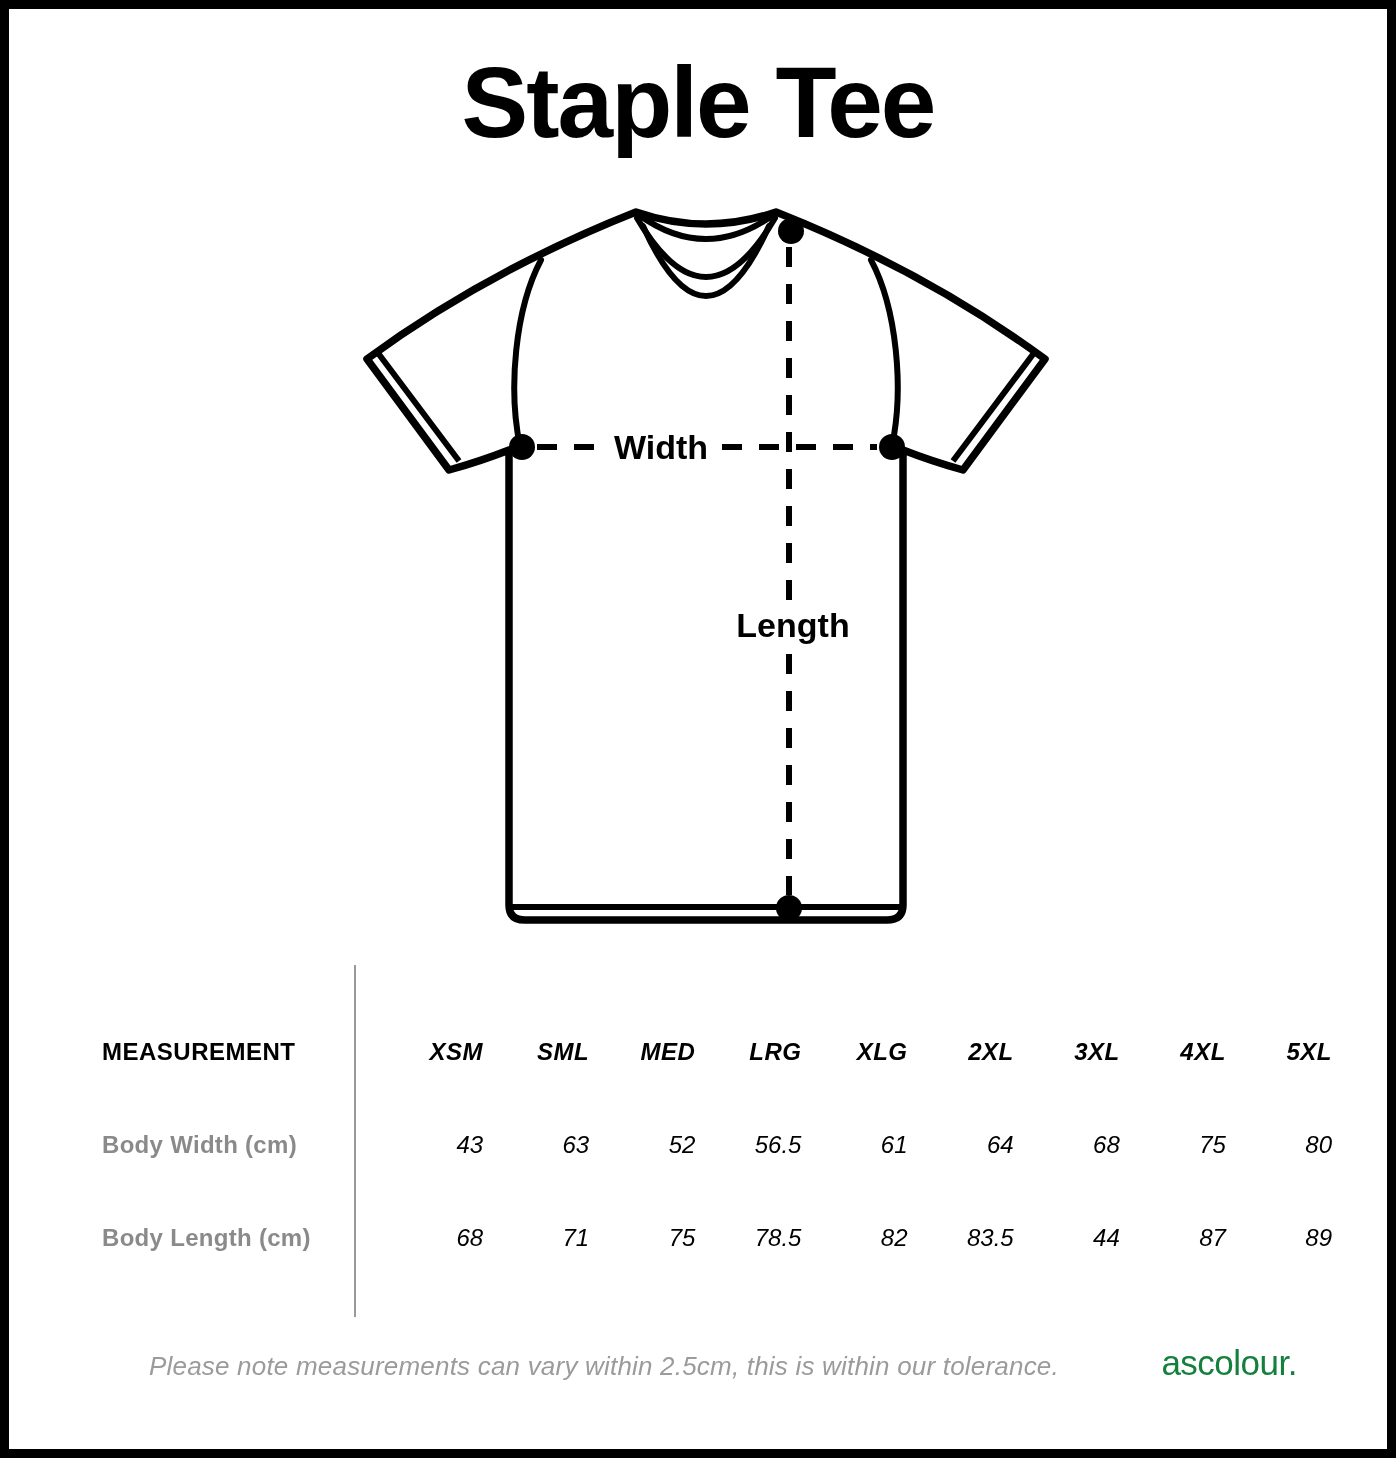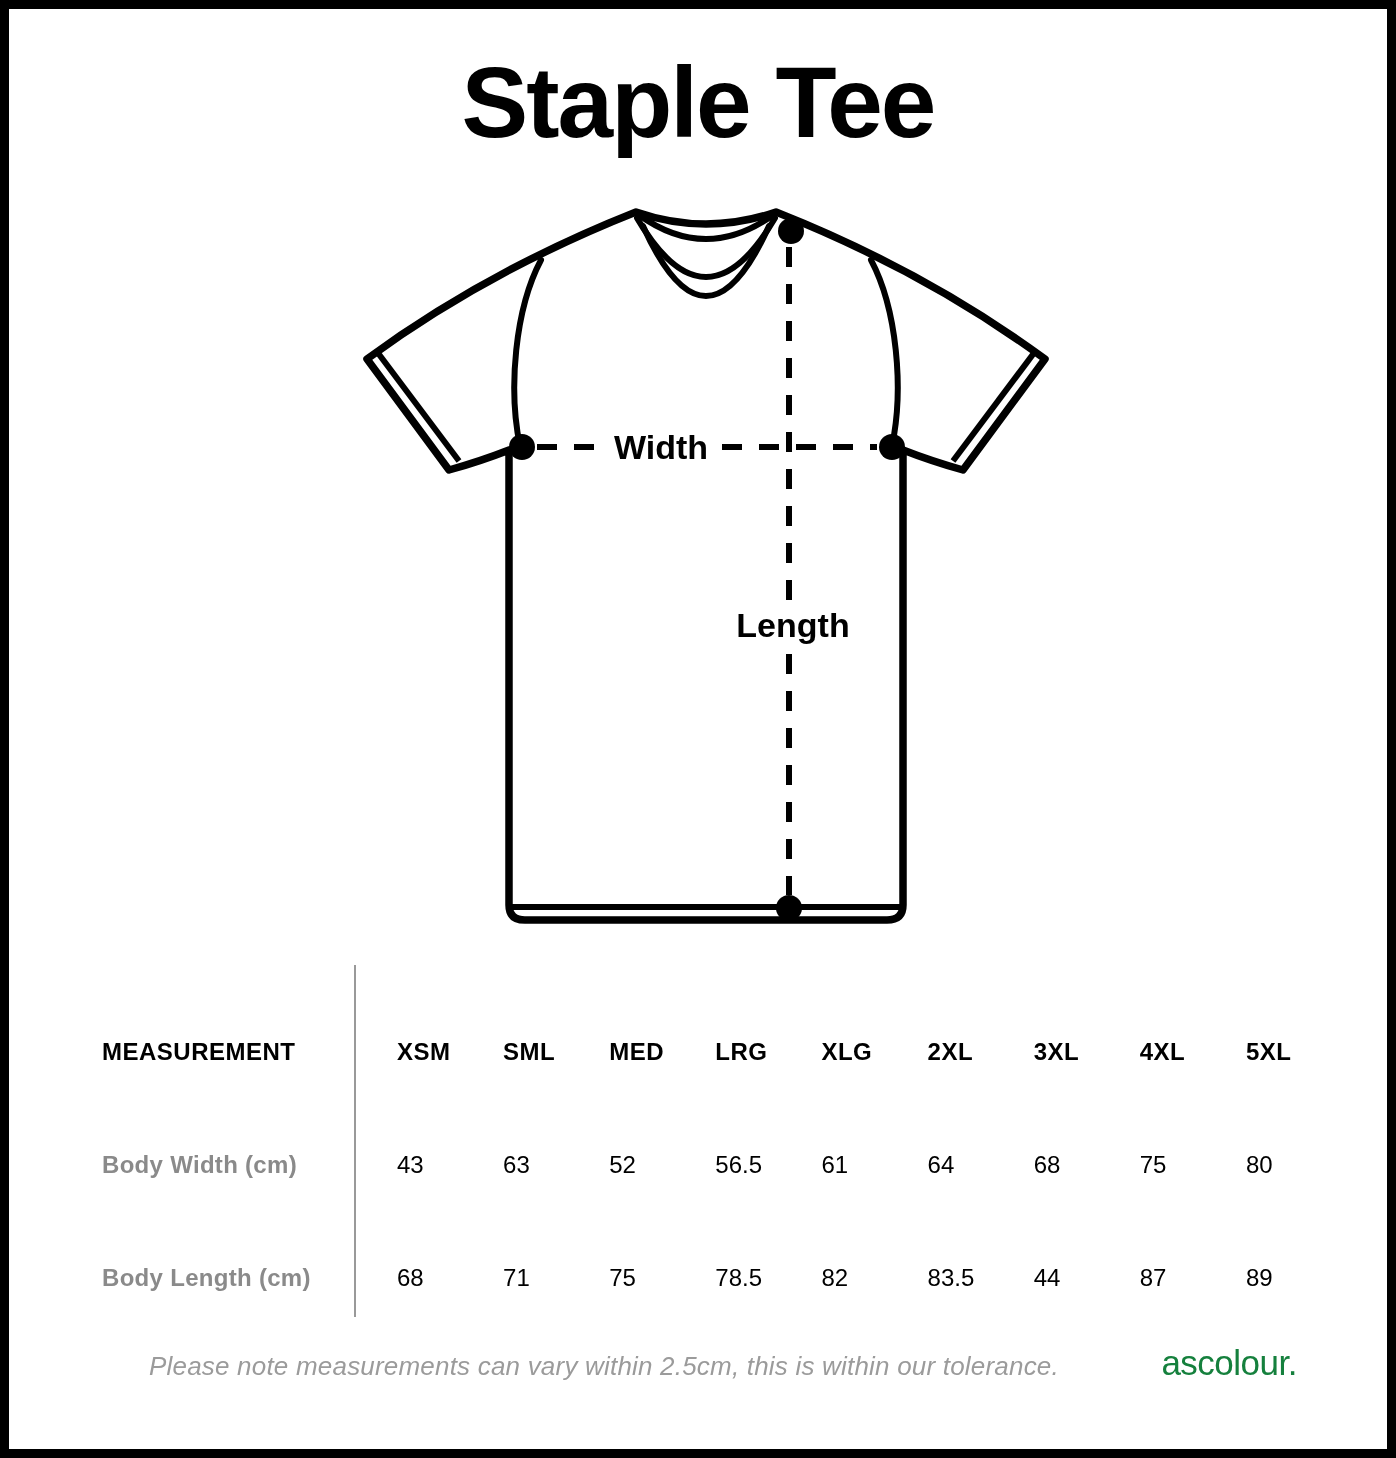--- a/index.html
+++ b/index.html
@@ -24,25 +24,25 @@
     font-family:"Liberation Sans",sans-serif;
     font-weight:700;font-size:34px;fill:#000;
   }
   .divider{
     position:absolute;left:345px;top:956px;
     width:2px;height:352px;background:#999999;
   }
   .size-table{
     position:absolute;left:93px;top:996px;width:1230px;
     display:grid;grid-template-columns:275px repeat(9,1fr);
-    grid-auto-rows:93px;align-items:center;gap:20px;
+    grid-auto-rows:93px;align-items:center;
   }
   .cell{font-size:24px;white-space:nowrap;}
   .cell.head{font-weight:700;letter-spacing:0.5px;}
-  .cell.size{text-align:left;}
+  .cell.size{text-align:right;font-style:italic;}
   .cell.rowlabel{color:#8a8a8a;font-weight:700;letter-spacing:0.3px;}
   .note{
     position:absolute;left:93px;top:1342px;
     font-size:26px;font-style:italic;color:#9b9b9b;
     letter-spacing:0.2px;
     margin-left:47px;
   }
   .logo{
     position:absolute;right:90px;top:1334px;
     font-size:35px;font-weight:500;color:#15803d;letter-spacing:-0.5px;

